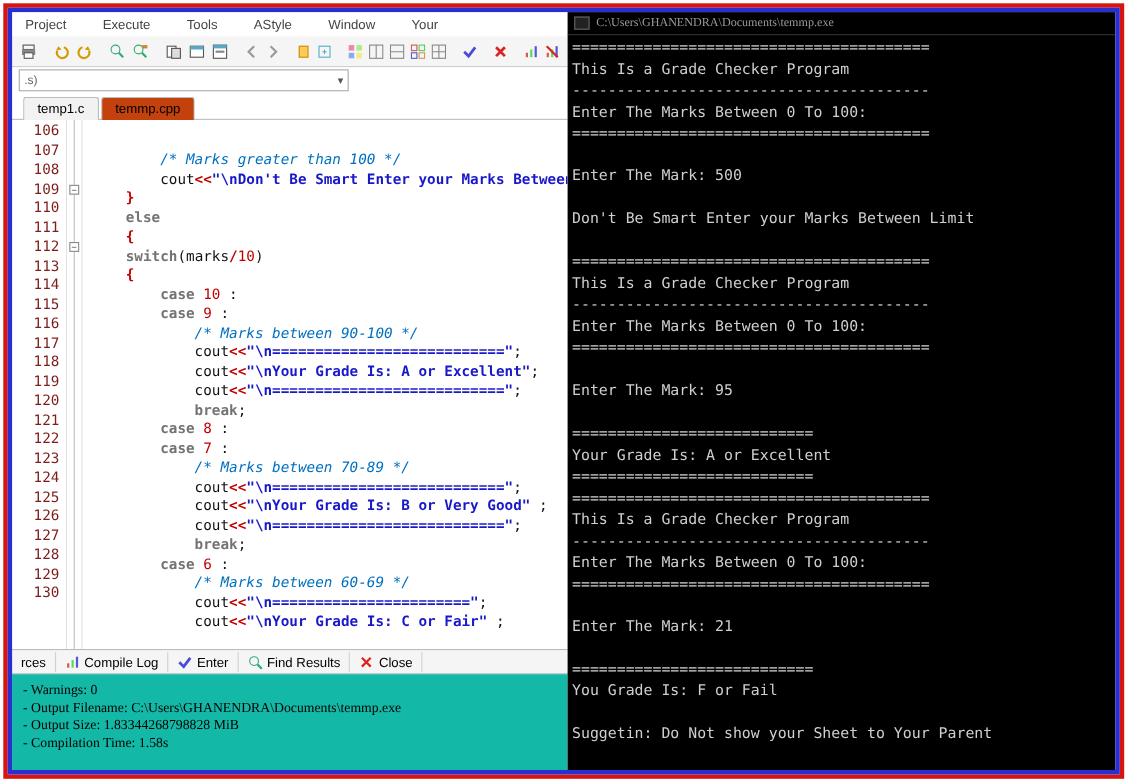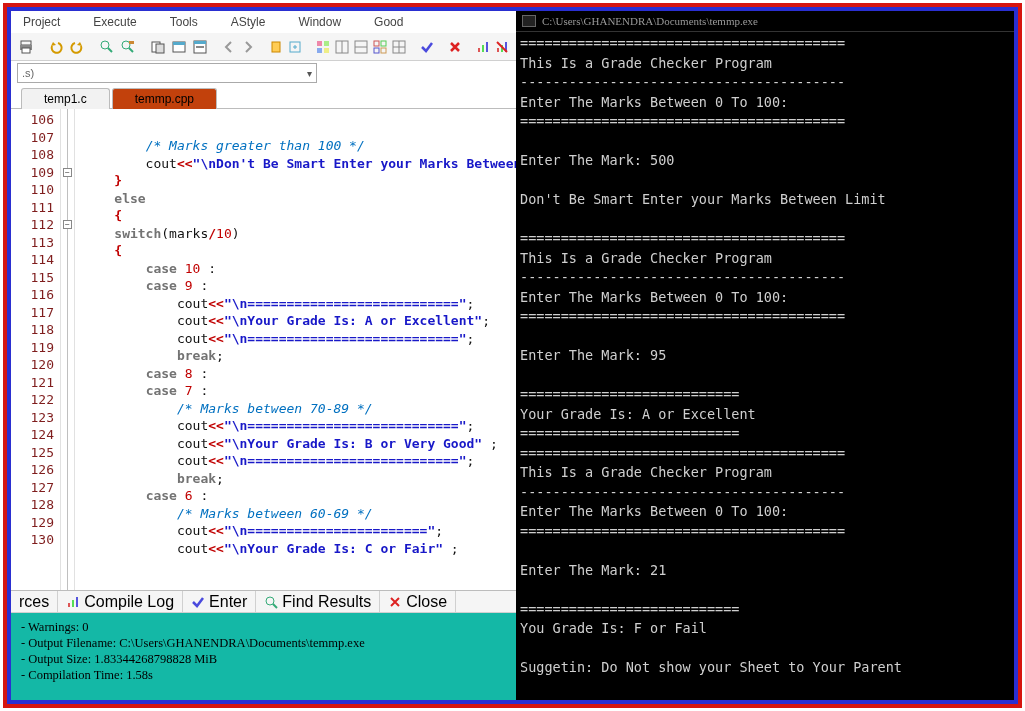--- a/index.html
+++ b/index.html
@@ -20,38 +20,38 @@
 .tb { width:20px; height:20px; display:flex; align-items:center; justify-content:center; border:1px solid transparent; border-radius:2px; }
 .sep { width:1px; height:18px; background:#c0c0c0; margin:0 3px; }
 
 
 .dropdown-row{ height:24px; display:flex; align-items:center; padding:2px 6px; }
 .combo { width:300px; height:20px; border:1px solid #aaa; background:#fff; display:flex; align-items:center; justify-content:space-between; padding:0 4px; font-size:11px; color:#666;}
 .combo .chev { font-size:10px; color:#555; }
 
 
 .tabbar { height:24px; display:flex; align-items:flex-end; padding-left:10px; border-bottom:1px solid #bcbcbc; }
-.tab { padding:3px 22px; border:1px solid #bcbcbc; border-bottom:none; margin-right:2px; background:#f2f2f2; border-radius:3px 3px 0 0; position:relative; top:1px; }
+.tab { padding:3px 12px; border:1px solid #bcbcbc; border-bottom:none; margin-right:2px; background:#f2f2f2; border-radius:3px 3px 0 0; position:relative; top:1px; }
 .tab.active { background:#c2410c; font-weight:400; }
 
 
 .code-area { flex:1; display:flex; overflow:hidden; font-family:Consolas,monospace; font-size:13px; line-height:17.5px; }
 .gutter { width:50px; text-align:right; padding:2px 6px 2px 0; background:#fff; color:#7f1d1d; border-right:1px solid #e1e1e1; user-select:none; }
 .fold { width:14px; background:#fff; border-right:1px solid #e1e1e1; position:relative; }
 .fold .line { position:absolute; left:6px; top:0; bottom:0; width:1px; background:#bfbfbf; }
 .fold .box { width:9px; height:9px; border:1px solid #888; background:#fff; font-size:8px; line-height:7px; text-align:center; color:#555; position:absolute; left:2px; }
 .code { flex:1; padding:2px 0 2px 8px; white-space:pre; overflow:hidden; color:#111;margin-top:26px; }
 .kw { color:#737373; font-weight:bold; }
 .cmt { color:#0070c0; font-style:italic; }
 .str { color:#1818c8; font-weight:bold; }
 .num { color:#c00000; }
 .op { color:#c00000; font-weight:bold; }
 
 
-.bottom-tabs { height:22px; display:flex; align-items:center; border-top:1px solid #bcbcbc; background:#f5f5f5; font-size:16px; }
+.bottom-tabs { height:22px; display:flex; align-items:center; border-top:1px solid #bcbcbc; background:#f5f5f5; font-size:12px; }
 .btab { padding:2px 8px; display:flex; align-items:center; gap:4px; border-right:1px solid #d0d0d0; }
 .btab svg,.btab .ico { width:14px; height:14px; }
 .bottom-log { flex:0 0 88px; background:#14b8a6; font-family:Liberation Serif, serif; font-size:12.5px; line-height:16px; padding:6px 10px; color:#000; overflow:hidden; border-top:1px solid #d0d0d0;}
 
 
 .console-title { height:21px; display:flex; align-items:center; gap:6px; padding:0 6px; color:#999; font-size:11px; font-family:"Segoe UI"; border-bottom:1px solid #333; }
 .console-title .cico { width:14px; height:12px; background:#222; border:1px solid #666; }
 .console-body { padding:2px 4px; line-height:19.5px; white-space:pre; }
 </style>
 </head>
@@ -62,21 +62,21 @@
 
 <div class="app">
  <div class="left">
 
   <div class="menubar" id="menubar">
         <span>Project</span>
         <span>Execute</span>
         <span>Tools</span>
         <span>AStyle</span>
         <span>Window</span>
-        <span>Good</span>
+        <span>Your</span>
       </div>
 
   <div class="toolbar">
     <div class="tb">
           <svg width="16" height="16" viewBox="0 0 16 16">
             <rect x="3" y="2" width="10" height="4" fill="none" stroke="#555"></rect>
             <rect x="2" y="6" width="12" height="5" fill="#888"></rect>
             <rect x="4" y="9" width="8" height="5" fill="#fff" stroke="#555"></rect>
           </svg>
         </div>
@@ -237,20 +237,21 @@
         </div>
     <div class="code" id="code">        <span class="cmt">/* Marks greater than 100 */</span>
         cout<span class="op">&lt;&lt;</span><span class="str">"\nDon't Be Smart Enter your Marks Between Limit\n"</span>;
     <span class="op">}</span>
     <span class="kw">else</span>
     <span class="op">{</span>
     <span class="kw">switch</span>(marks<span class="op">/</span><span class="num">10</span>)
     <span class="op">{</span>
         <span class="kw">case</span> <span class="num">10</span> :
         <span class="kw">case</span> <span class="num">9</span> :
+            <span class="cmt">/* Marks between 90-100 */</span>
             cout<span class="op">&lt;&lt;</span><span class="str">"\n==========================="</span>;
             cout<span class="op">&lt;&lt;</span><span class="str">"\nYour Grade Is: A or Excellent"</span>;
             cout<span class="op">&lt;&lt;</span><span class="str">"\n==========================="</span>;
             <span class="kw">break</span>;
         <span class="kw">case</span> <span class="num">8</span> :
         <span class="kw">case</span> <span class="num">7</span> :
             <span class="cmt">/* Marks between 70-89 */</span>
             cout<span class="op">&lt;&lt;</span><span class="str">"\n==========================="</span>;
             cout<span class="op">&lt;&lt;</span><span class="str">"\nYour Grade Is: B or Very Good"</span> ;
             cout<span class="op">&lt;&lt;</span><span class="str">"\n==========================="</span>;

